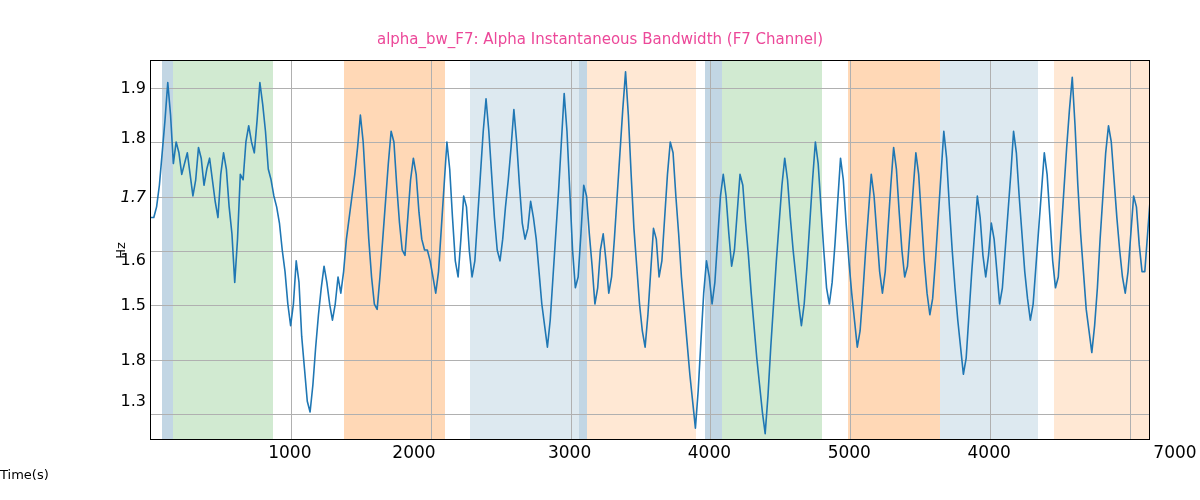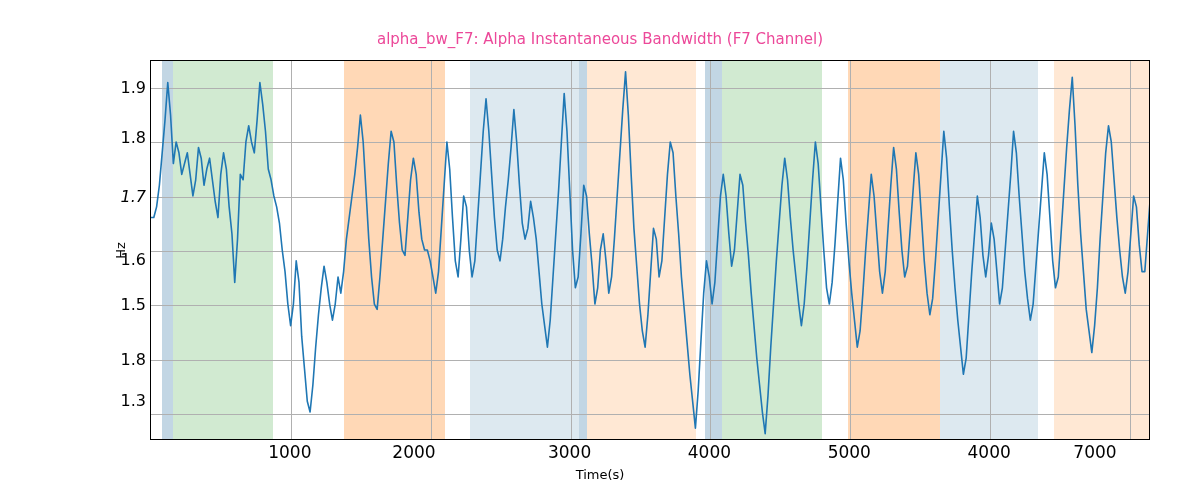--- a/index.html
+++ b/index.html
@@ -49,21 +49,20 @@
   .ylabel span {
     transform: rotate(-90deg);
     font-size: 13px;
     white-space: nowrap;
   }
   .xlabel {
     position: absolute;
     bottom: 18px;
     left: 0;
     width: 1200px;
-    text-align: center;
     font-size: 13px;
   }
   .xtick {
     position: absolute;
     bottom: 38px;
     font-size: 17px;
     transform: translateX(-50%);
   }
   .ytick {
     position: absolute;
@@ -153,21 +152,21 @@
       </svg>
   </div>
 
   <div id="xticks-layer">
       <div class="xtick" style="left: 289.86px;">1000</div>
       <div class="xtick" style="left: 414px;">2000</div>
       <div class="xtick" style="left: 569.58px; text-align: right;">3000</div>
       <div class="xtick" style="left: 709.441px;">4000</div>
       <div class="xtick" style="left: 849.301px; margin-top: 36px;">5000</div>
       <div class="xtick" style="left: 989.161px;">4000</div>
-      <div class="xtick" style="left: 1095px;">7000</div>
+      <div class="xtick" style="left: 1175px;">7000</div>
     </div>
   <div id="yticks-layer">
       <div class="ytick" style="top: 400px;">1.3</div>
       <div class="ytick" style="top: 358.571px;">1.8</div>
       <div class="ytick" style="top: 304.286px;">1.5</div>
       <div class="ytick" style="top: 250px; margin-top: 9px;">1.6</div>
       <div class="ytick" style="top: 195.714px; font-style: italic;">1.7</div>
       <div class="ytick" style="top: 137px;">1.8</div>
       <div class="ytick" style="top: 87.1429px;">1.9</div>
     </div>

